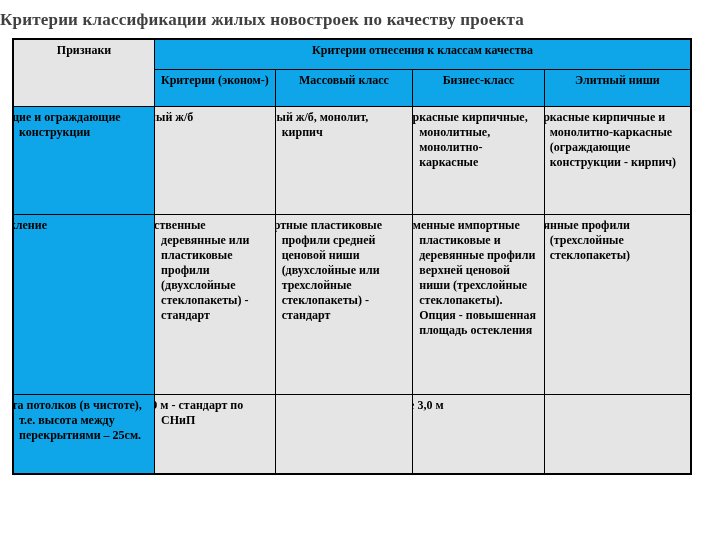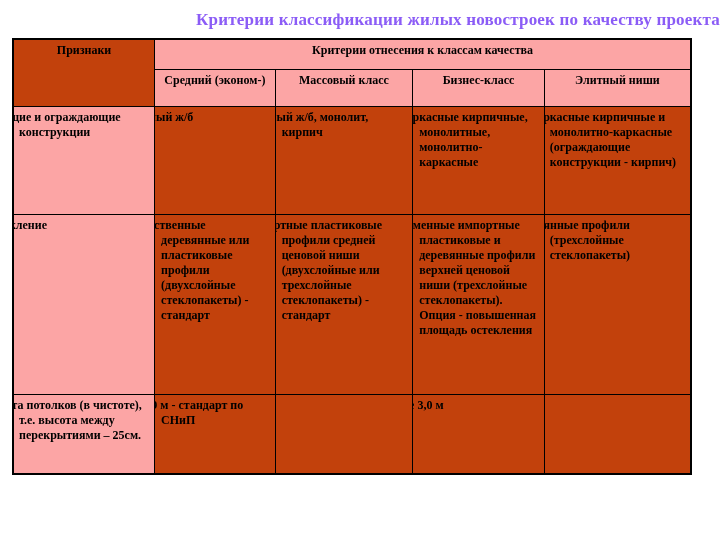--- a/index.html
+++ b/index.html
@@ -14,24 +14,24 @@
     background: #ffffff;
     overflow: hidden;
     font-family: "Liberation Serif", "DejaVu Serif", serif;
     color: #000000;
   }
   .slide-title {
     position: absolute;
     top: 10px;
     left: 0;
     width: 100%;
-    text-align: right;
+    text-align: left;
     font-size: 17px;
     font-weight: bold;
-    color: #8b5cf6;
+    color: #404040;
     letter-spacing: 0.2px;
   }
   table.cls {
     position: absolute;
     left: 12px;
     top: 38px;
     width: 680px;
     table-layout: fixed;
     border-collapse: collapse;
     border: 2px solid #000000;
@@ -39,22 +39,22 @@
   table.cls td {
     border: 1.5px solid #000000;
     vertical-align: top;
     font-weight: bold;
     font-size: 12px;
     line-height: 15px;
     padding: 3px 5px;
     overflow: hidden;
     overflow-wrap: break-word;
   }
-  .green { background: #fca5a5; }
-  .white-bg { background: #c2410c; }
+  .green { background: #0ea5e9; }
+  .white-bg { background: #e5e5e5; }
   .hdr {
     text-align: center;
     font-size: 13px;
     line-height: 16px;
   }
   .hang {
     padding-left: 36px;
     text-indent: -36px;
   }
   .r-h1 { height: 30px; }
@@ -76,21 +76,21 @@
       <col style="width:137px">
       <col style="width:131px">
       <col style="width:146px">
     </colgroup>
     <tbody>
       <tr class="r-h1">
         <td rowspan="2" class="hdr white-bg">Признаки</td>
         <td colspan="4" class="hdr green">Критерии отнесения к классам качества</td>
       </tr>
       <tr class="r-h2">
-        <td class="hdr green">Средний (эконом-)</td>
+        <td class="hdr green">Критерии (эконом-)</td>
         <td class="hdr green">Массовый класс</td>
         <td class="hdr green">Бизнес-класс</td>
         <td class="hdr green">Элитный ниши</td>
       </tr>
 
       <tr class="r-b1">
         <td class="green hang">Несущие и ограждающие конструкции</td>
         <td class="white-bg hang">сборный ж/б</td>
         <td class="white-bg hang">сборный ж/б, монолит, кирпич</td>
         <td class="white-bg hang">бескаркасные кирпичные, монолитные, монолитно-каркасные</td>

